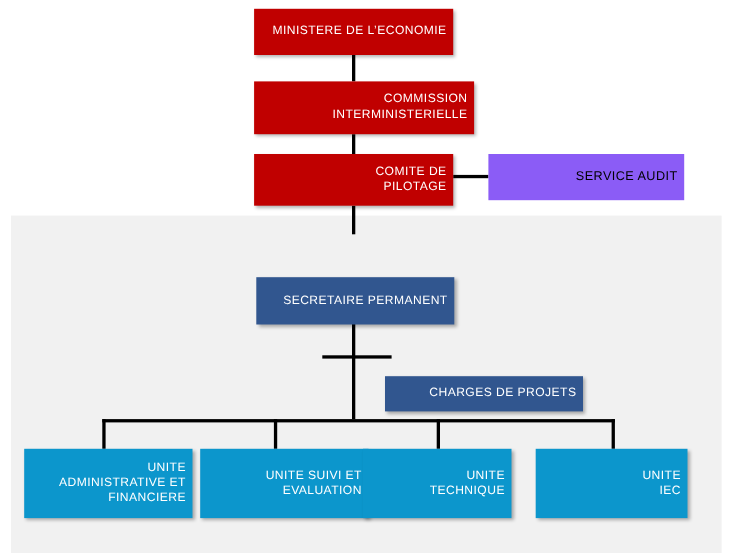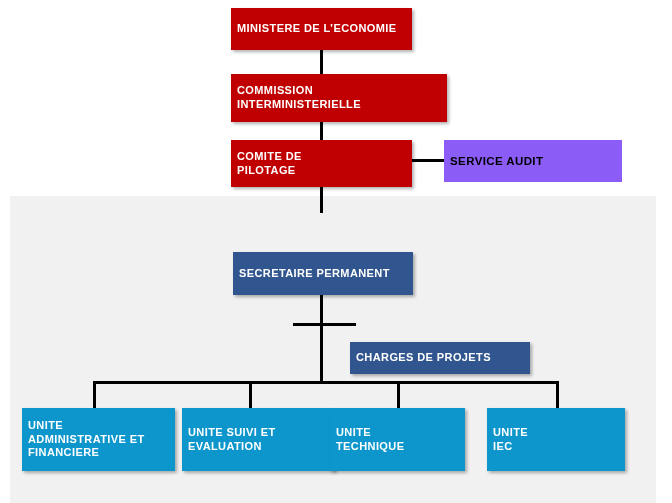--- a/index.html
+++ b/index.html
@@ -33,38 +33,38 @@
     background: #000000;
   }
   .ln.v { width: 3px; }
   .ln.h { height: 3px; }
   
   .box {
     position: absolute;
     display: flex;
     align-items: center;
     justify-content: center;
-    text-align: left;
+    text-align: right;
     color: #ffffff;
-    font-weight: bold;
+    font-weight: normal;
     letter-spacing: 0.4px;
     line-height: 1.25;
     box-sizing: border-box;
     padding: 6px 6px;
     box-shadow: 2px 2px 3px rgba(0,0,0,0.30);
   }
   .box span { display: block; width: 100%; }
   .red   { background: #C00000; font-size: 11px; }
   .gray  { background: #8b5cf6; color: #000000; font-size: 11.5px; }
   .blue  { background: #31568F; font-size: 11px; margin-top: 39px; }
   .cyan  { background: #0C96CC; font-size: 11px; }
 
   
   #b-ministere   { left:231px; top:8px;   width:181px; height:42px; }
-  #b-commission  { left:231px; top:74px;  width:216px; height:48px; }
+  #b-commission  { left:231px; top:74px;  width:200px; height:48px; }
   #b-comite      { left:231px; top:140px; width:181px; height:47px; }
   #b-audit       { left:444px; top:140px; width:178px; height:42px; box-shadow:none; }
   #b-secretaire  { left:233px; top:213px; width:180px; height:43px; }
   #b-services    { left:117px; top:303px; width:176px; height:44px; }
   #b-charges     { left:350px; top:303px; width:180px; height:32px; }
   #b-u1          { left:22px;  top:408px; width:153px; height:63px; }
   #b-u2          { left:182px; top:408px; width:153px; height:63px; }
   #b-u3          { left:330px; top:408px; width:135px; height:63px; }
   #b-u4          { left:487px; top:408px; width:138px; height:63px; }
 </style>

